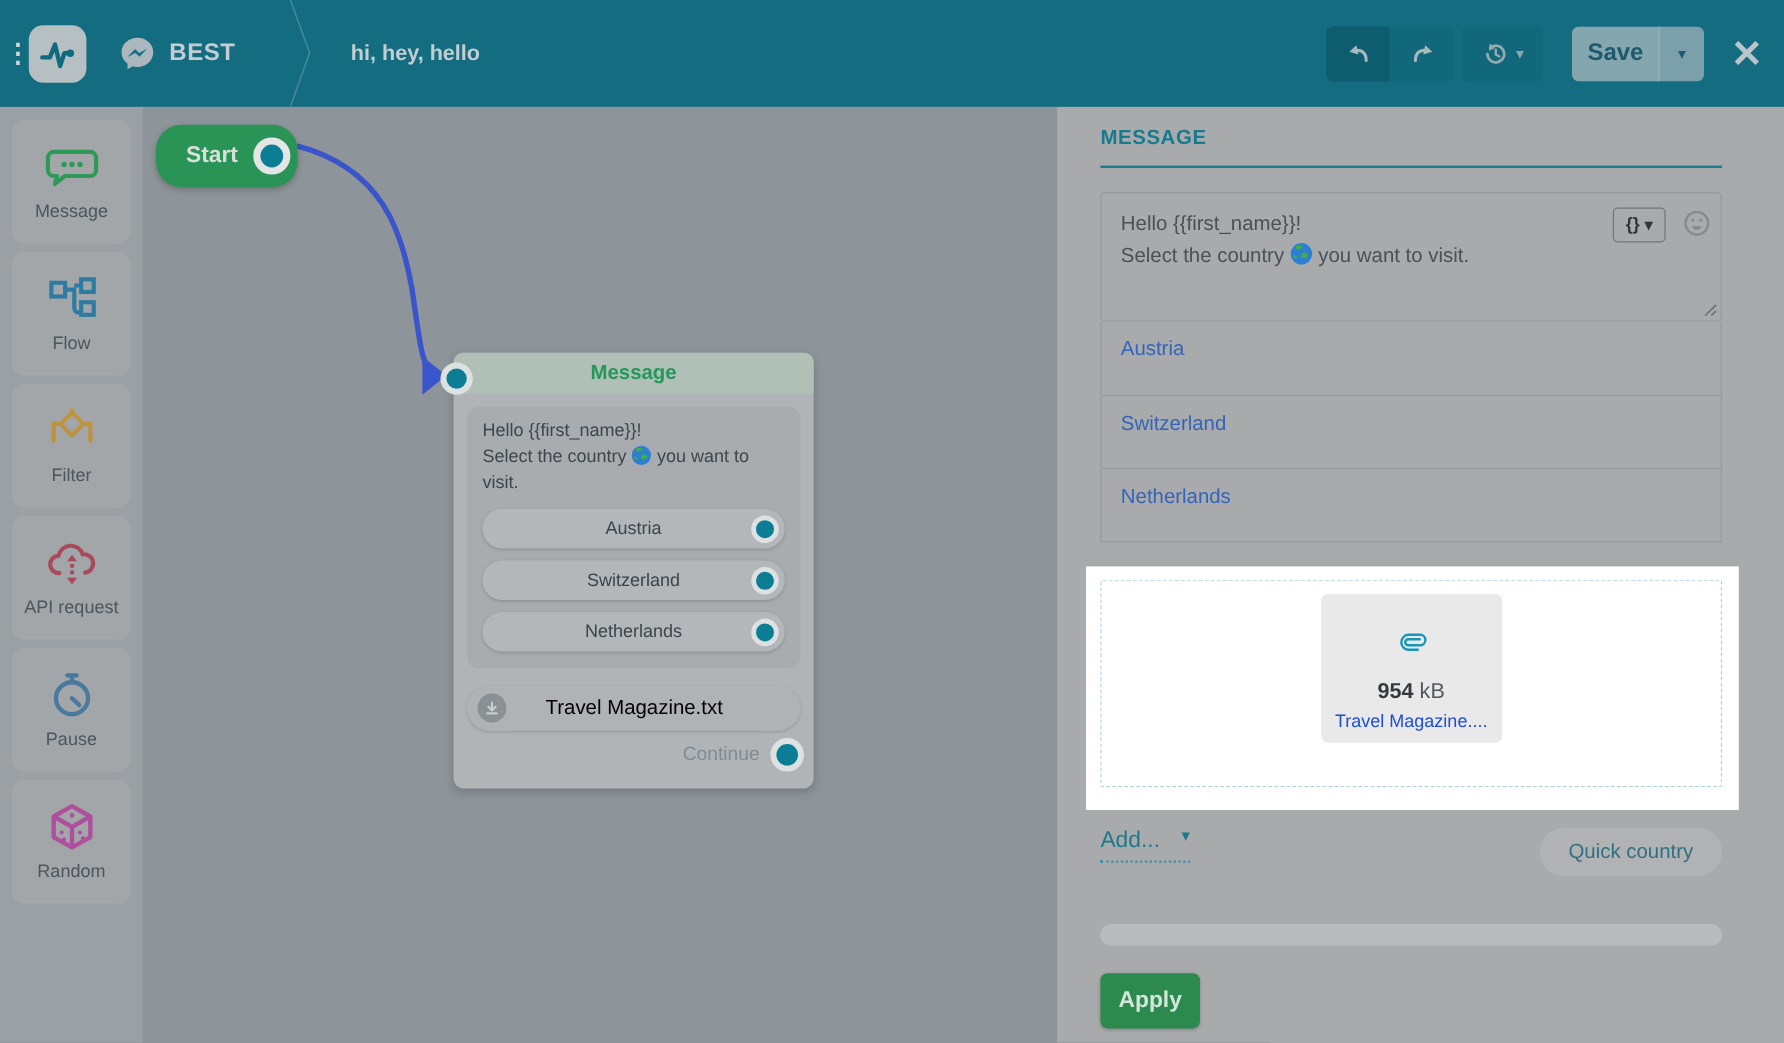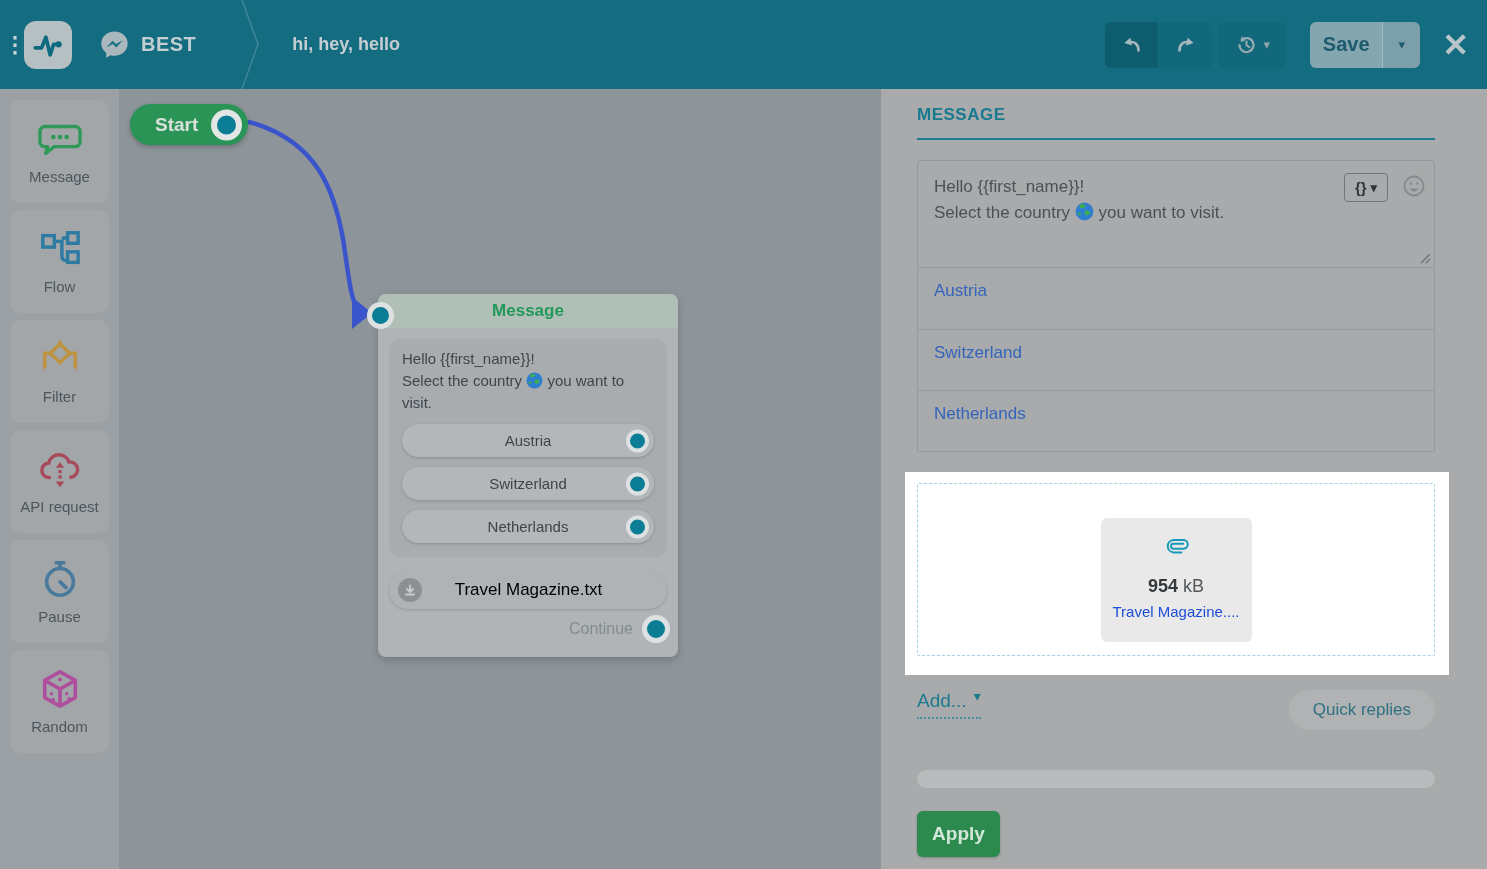--- a/index.html
+++ b/index.html
@@ -39,21 +39,21 @@
   
   .sidebar { width:119px; background:#9aa0a4; padding-top:11px; flex:none; }
   .side-card { width:99px; height:103px; background:#a2a6a9; border-radius:10px; margin:0 auto 7px;
     display:flex; flex-direction:column; align-items:center; justify-content:center; cursor:pointer; }
   .side-card svg { margin-bottom:8px; }
   .side-label { color:#4d565c; font-size:15px; }
 
   
   .canvas { flex:1; position:relative; background:#8e959a; }
   .wire { position:absolute; left:0; top:0; pointer-events:none; }
-  .start-node { position:absolute; left:11px; top:15px; width:118px; height:41px; background:#2a9457;
+  .start-node { position:absolute; left:11px; top:15px; width:118px; height:52px; background:#2a9457;
     border-radius:21px; display:flex; align-items:center; box-shadow:0 2px 5px rgba(0,0,0,.25);
     cursor:pointer; }
   .start-label { color:#d9e0da; font-weight:bold; font-size:19px; margin-left:25px; }
   .port { border-radius:50%; background:#0b7d95; box-sizing:content-box; }
   .start-port { position:absolute; right:6px; top:50%; transform:translateY(-50%);
     width:19px; height:19px; border:6px solid #e2e6e5; }
 
   .msg-node { position:absolute; left:259px; top:205px; width:300px; background:#b0b4b6;
     border-radius:8px; box-shadow:0 3px 8px rgba(0,0,0,.2); }
   .msg-node-header { height:34px; background:#b1c0b6; border-radius:8px 8px 0 0; display:flex;
@@ -92,29 +92,29 @@
   .var-btn .caret { color:#2f363b; }
   .emoji-btn { position:absolute; right:8px; top:13px; cursor:pointer; }
   .resize-h { position:absolute; right:3px; bottom:3px; }
   .replies { width:518px; border:1px solid #97999b; border-top:none; }
   .reply-row { height:61px; border-top:1px solid #97999b; padding:13px 16px; color:#3465bb;
     font-size:17px; cursor:pointer; }
   .hl-box { width:544px; margin-left:-12px; margin-top:20px; height:203px; background:#ffffff;
     padding:11px 14px 19px 12px; }
   .dashed-area { width:518px; height:173px; border:1px dashed #a5d2e2; border-radius:2px;
     cursor:pointer; }
-  .attach-card { width:151px; height:124px; background:#e9e9ea; border-radius:6px; margin:34px auto 0;
-    text-align:center; padding-top:12px; cursor:pointer; }
+  .attach-card { width:151px; height:124px; background:#e9e9ea; border-radius:6px; margin:11px auto 0;
+    text-align:center; padding-top:24px; cursor:pointer; }
   .attach-size { margin-top:12px; font-size:18px; color:#54585b; }
   .attach-size b { color:#35393c; }
   .attach-label { margin-top:6px; font-size:15px; color:#1d4ed8; }
   .add-row { width:518px; margin-top:15px; display:flex; align-items:flex-start;
     justify-content:space-between; }
   .add-link { color:#1d7a8e; font-size:19px; cursor:pointer; display:inline-flex; align-items:flex-start;
-    gap:7px; border-bottom:2px dotted #4b8ea0; padding-bottom:5px; }
+    gap:18px; border-bottom:2px dotted #4b8ea0; padding-bottom:5px; }
   .add-link .caret { color:#1d7a8e; font-size:14px; }
   .quick-pill { height:40px; padding:0 24px; background:#b0b2b3; border-radius:20px; display:flex;
     align-items:center; color:#2f7183; font-size:17px; cursor:pointer; }
   .bottom-bar { width:518px; height:18px; border-radius:9px; background:#b9bbbc; margin-top:40px; }
   .apply-btn { margin-top:23px; width:83px; height:46px; background:#2c8a4f; border-radius:6px;
     display:flex; align-items:center; justify-content:center; color:#d3e6da; font-weight:bold;
     font-size:19px; cursor:pointer; box-shadow:0 1px 3px rgba(0,0,0,.2); }
 </style>
 </head>
 <body>
@@ -334,20 +334,20 @@
           <div class="attach-label">Travel Magazine....</div>
         </div>
       </div>
     </div>
 
     <div class="add-row">
       <span class="add-link">
         <span>Add...</span>
         <span class="caret">▾</span>
       </span>
-      <span class="quick-pill">Quick replies</span>
+      <span class="quick-pill">Quick country</span>
     </div>
 
     <div class="bottom-bar"></div>
 
     <div class="apply-btn">Apply</div>
   </div>
 </div>
 
 </body></html>

